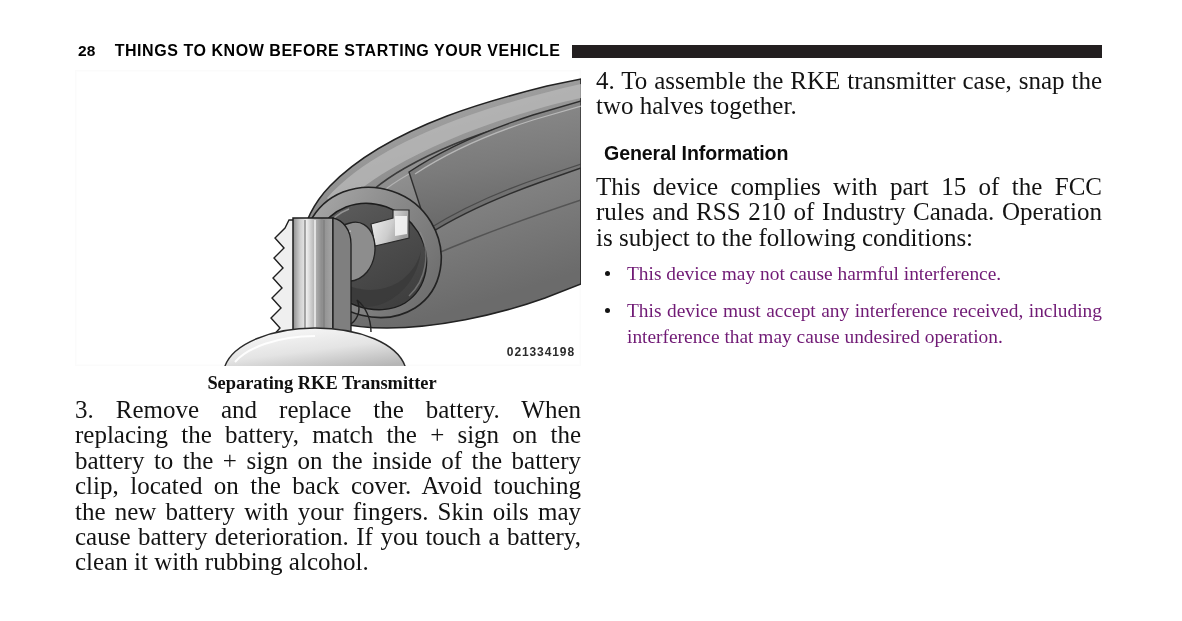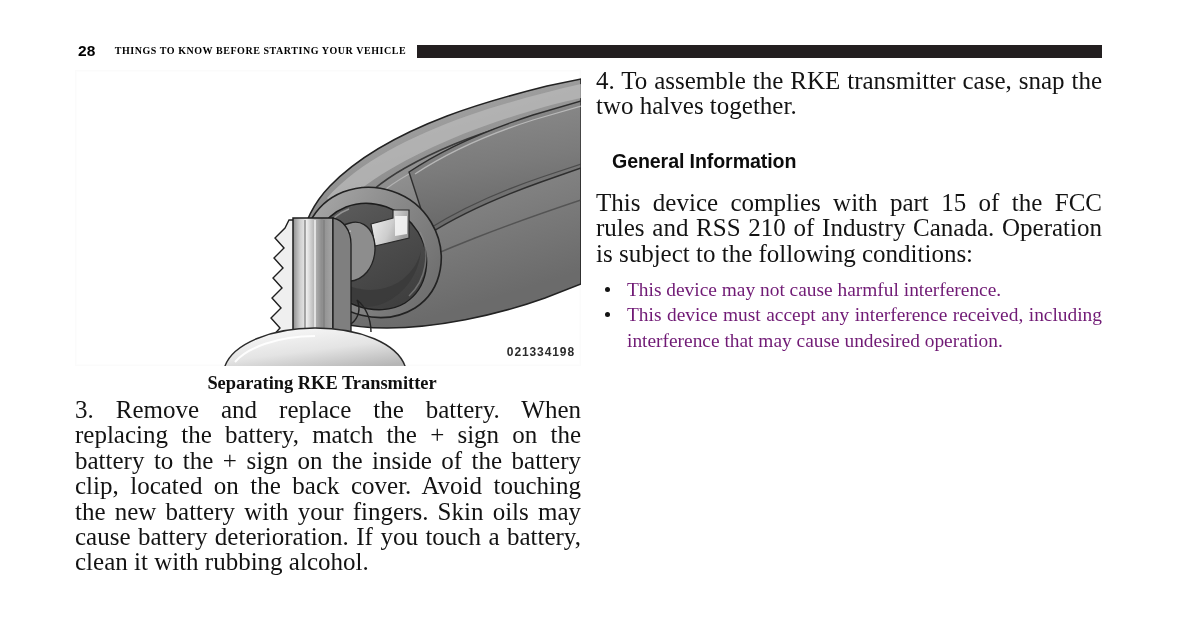--- a/index.html
+++ b/index.html
@@ -30,23 +30,23 @@
   #page-header .pageno {
     font-family: "Liberation Sans", sans-serif;
     font-weight: bold;
     font-size: 15.5px;
     letter-spacing: 0.2px;
     line-height: 1;
     white-space: nowrap;
     text-align: center;
   }
   #page-header .headtitle {
-    font-family: Liberation Serif, serif;
-    font-weight: bold;
-    font-size: 10px;
+    font-family: Liberation Sans, sans-serif;
+    font-weight: bold;
+    font-size: 16px;
     letter-spacing: 0.55px;
     line-height: 1;
     white-space: nowrap;
     margin-left: 19px;
   }
   #page-header .headrule {
     flex: 1 1 auto;
     height: 13px;
     background: #231f20;
     margin-left: 11px;
@@ -68,21 +68,21 @@
     text-justify: inter-word;
     hyphens: none;
     color: #131313;
   }
 
   .h2 {
     font-family: "Liberation Sans", sans-serif;
     font-weight: bold;
     font-size: 19.6px;
     line-height: 25px;
-    margin: 16px;
+    margin: 8px;
     letter-spacing: -0.1px;
     color: #0c0c0c;
   }
 
   .spacer-sm { height: 11px; }
   .spacer-md { height: 14px; }
 
   
   ul.bullets {
     margin: 0;
@@ -92,21 +92,21 @@
   ul.bullets li {
     position: relative;
     padding-left: 31px;
     margin: 0;
     font-family: "Liberation Serif", serif;
     font-size: 19.4px;
     line-height: 25.4px;
     text-align: justify;
     color: #701a75;
   }
-  ul.bullets li + li { }
+  ul.bullets li + li { margin-top: 12px; }
   ul.bullets li .dot {
     position: absolute;
     left: 9px;
     top: 10px;
     width: 5px;
     height: 5px;
     border-radius: 50%;
     background: #131313;
   }
   ul.bullets li .txt { display: block; }

